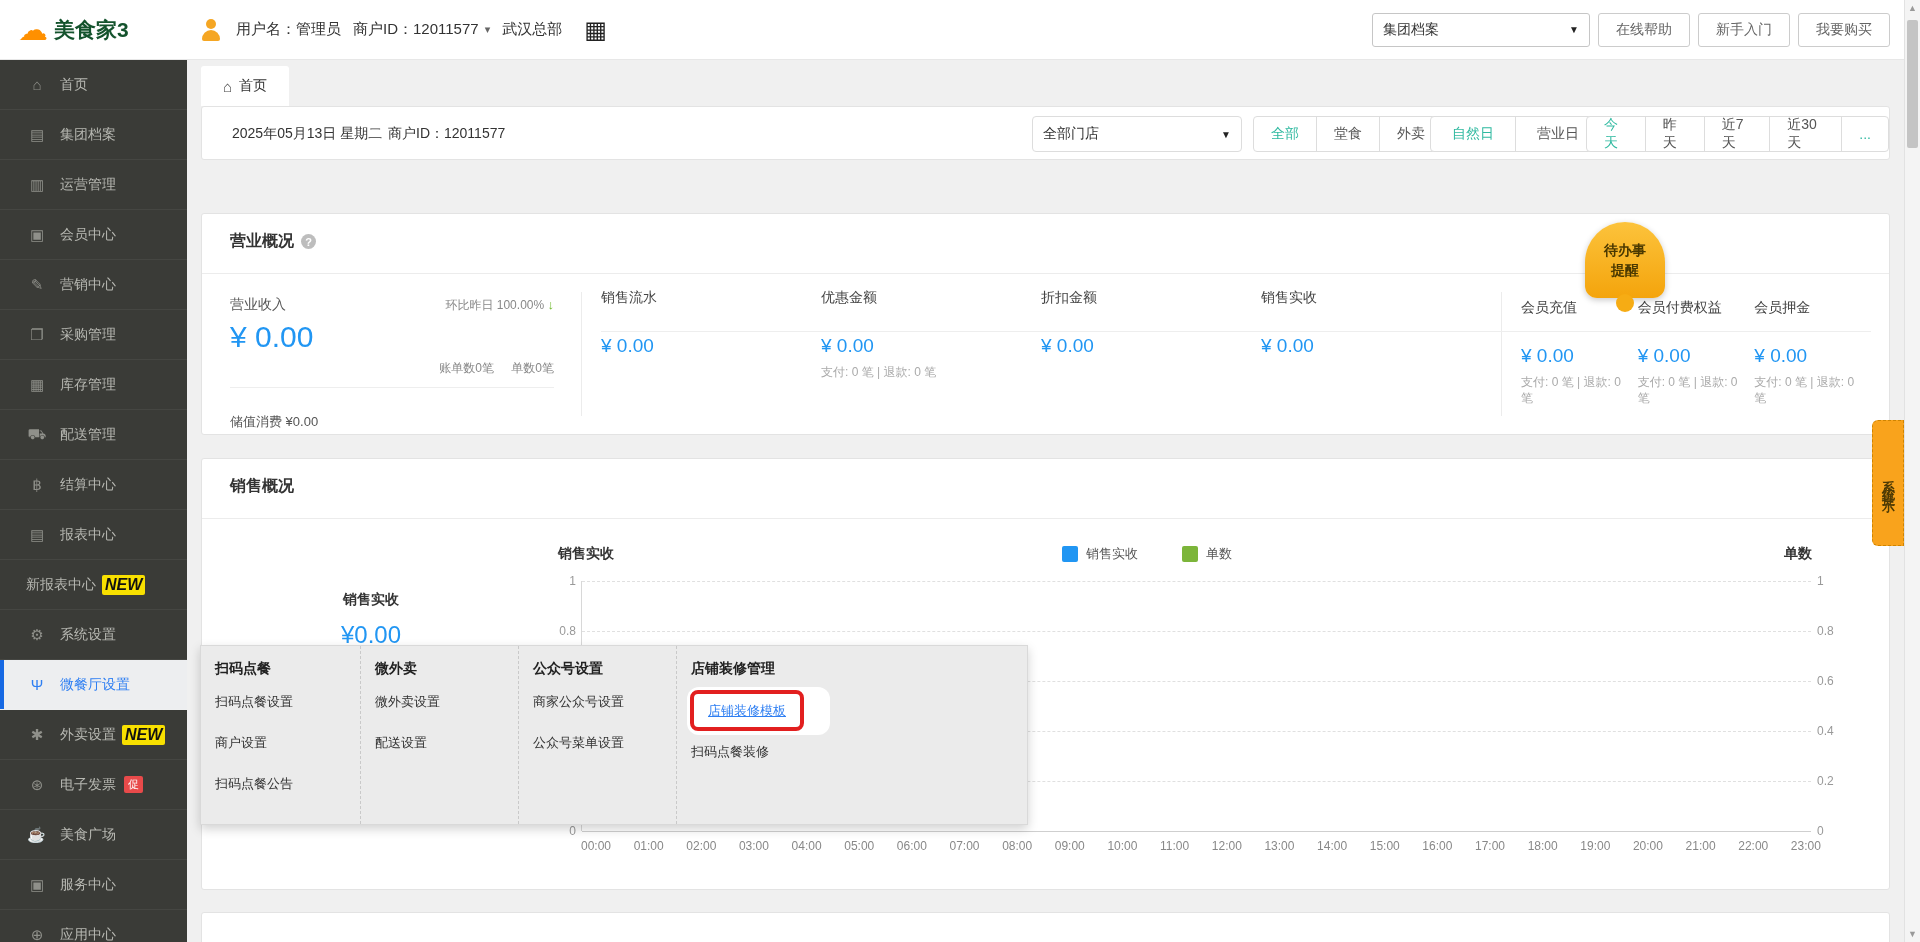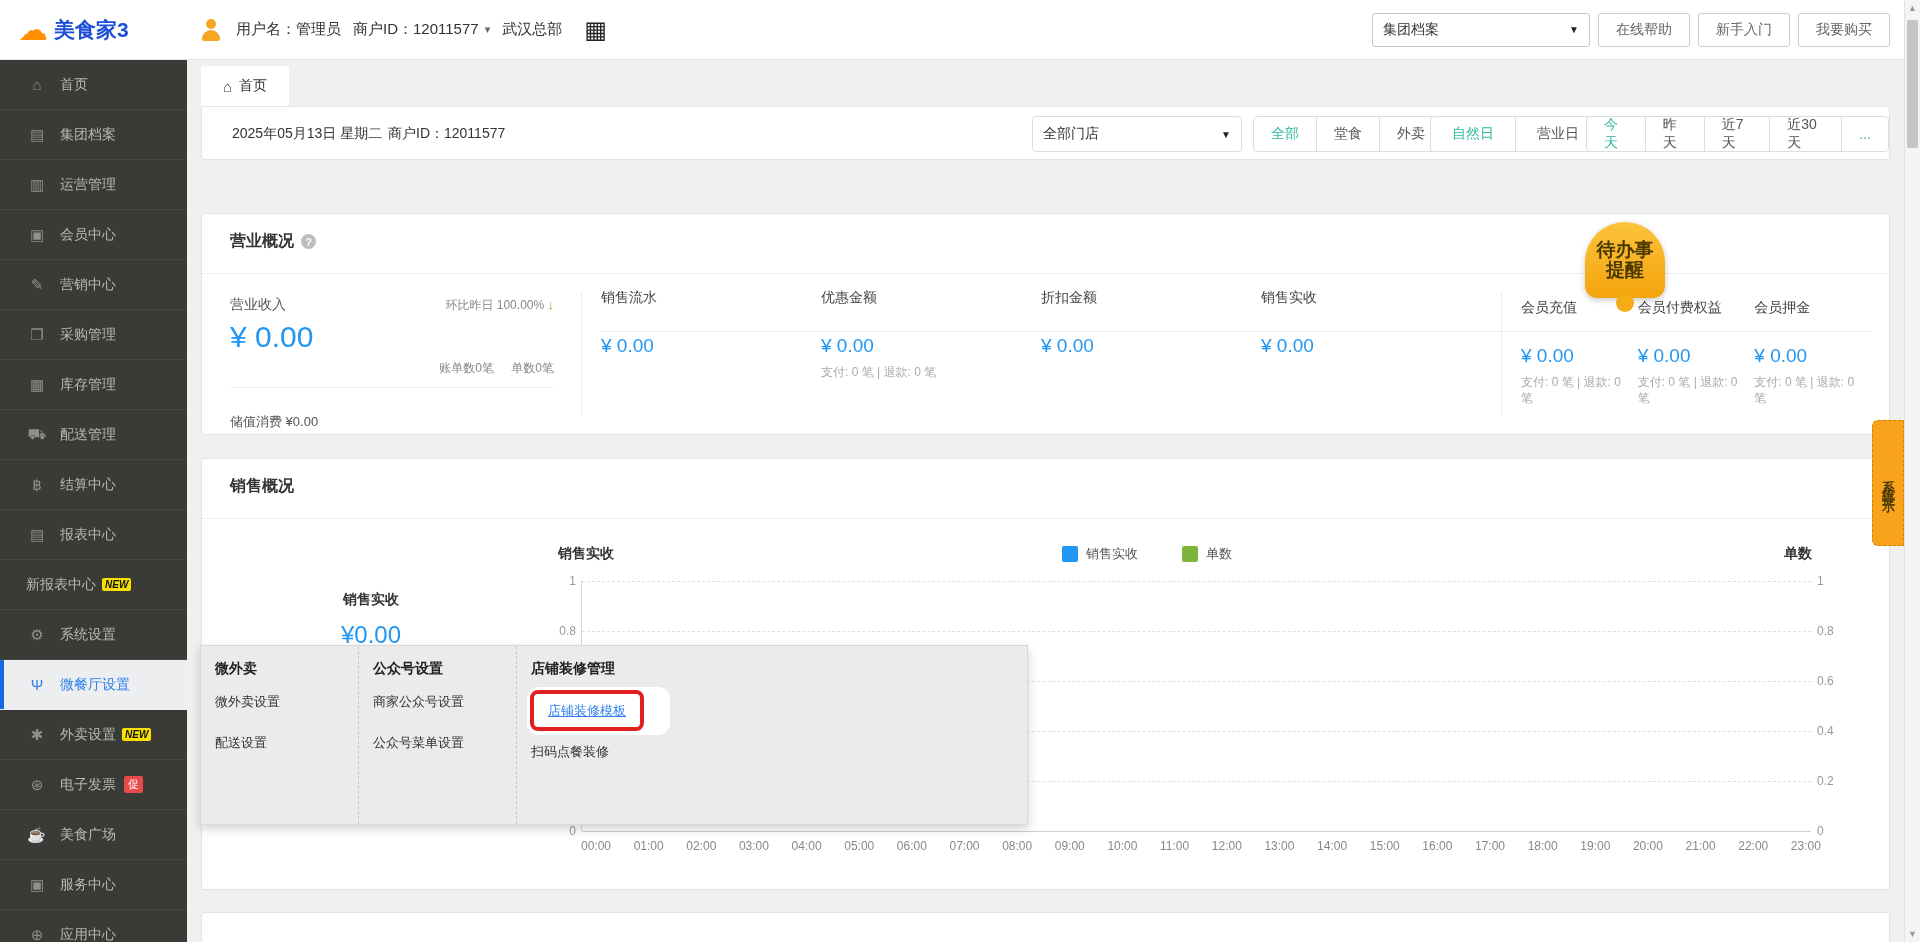--- a/index.html
+++ b/index.html
@@ -3,41 +3,41 @@
 <meta charset="utf-8">
 <style>
   * { margin:0; padding:0; box-sizing:border-box; }
   body { font-family:"Liberation Sans", sans-serif; }
   #root { position:relative; width:1920px; height:942px; background:#f0f0f0; overflow:hidden; font-family:"Liberation Sans", sans-serif; }
 
   
   #header { position:absolute; left:0; top:0; width:1920px; height:60px; background:#fff; border-bottom:1px solid #e7e7e7; display:flex; align-items:center; z-index:30; }
   .logo { display:flex; align-items:center; gap:6px; padding-left:18px; width:200px; }
   .logo .cloud { font-size:30px; color:#ff9000; line-height:1; }
-  .logo .brand { font-size:21px; font-weight:bold; color:#1d4ed8; }
+  .logo .brand { font-size:21px; font-weight:bold; color:#14532d; }
   .hgroup { display:flex; align-items:center; gap:12px; font-size:15px; color:#333; }
   .avatar { position:relative; width:22px; height:22px; margin-right:2px; }
   .avatar::before { content:""; position:absolute; left:6px; top:0; width:10px; height:10px; border-radius:50%; background:#f5a623; }
   .avatar::after { content:""; position:absolute; left:2px; top:11px; width:18px; height:11px; border-radius:9px 9px 2px 2px; background:#f5a623; }
   .chev { font-size:11px; color:#666; margin-left:-6px; }
   .qr { font-size:24px; color:#222; line-height:1; margin-left:10px; }
   #header-right { margin-left:auto; display:flex; align-items:center; gap:8px; padding-right:30px; }
   .select-box { width:218px; height:34px; border:1px solid #c6c6c6; border-radius:3px; background:#fff; display:flex; align-items:center; justify-content:space-between; padding:0 10px; font-size:14px; color:#333; }
   .select-box .caret { font-size:10px; color:#222; }
   .hbtn { height:34px; padding:0 17px; border:1px solid #ccc; border-radius:3px; background:#fff; color:#666; font-size:14px; display:flex; align-items:center; }
 
   
   #sidebar { position:absolute; left:0; top:60px; width:187px; height:882px; background:#3a3b37; overflow:hidden; z-index:20; }
   .side-item { position:relative; height:50px; display:flex; align-items:center; padding-left:26px; border-bottom:1px solid rgba(255,255,255,0.06); color:#b7b8b2; font-size:14px; cursor:pointer; }
   .side-item .icn { width:22px; margin-right:12px; text-align:center; color:#8f908a; font-size:15px; }
   .side-item .lbl { white-space:nowrap; }
   .side-item.active { background:#edeef0; color:#2f7ff2; }
   .side-item.active .icn { color:#2f7ff2; }
   .side-item.active::before { content:""; position:absolute; left:0; top:0; bottom:0; width:4px; background:#1668e3; }
-  .badge-new { margin-left:6px; background:#f8e000; color:#111; font-size:10px; font-weight:bold; font-style:italic; padding:1px 3px; border-radius:2px; }
+  .badge-new { margin-left:6px; background:#f8e000; color:#111; font-size:16px; font-weight:bold; font-style:italic; padding:1px 3px; border-radius:2px; }
   .badge-promo { margin-left:8px; background:#e84a4a; color:#fff; font-size:11px; padding:1px 4px; border-radius:2px; }
 
   
   #main { position:absolute; left:187px; top:60px; width:1717px; height:882px; background:#f0f0f0; overflow:hidden; }
   #home-tab { position:absolute; left:14px; top:6px; width:88px; height:40px; background:#fff; border-radius:3px 3px 0 0; display:flex; align-items:center; justify-content:center; gap:7px; font-size:14px; color:#333; }
   #home-tab .ticn { font-size:15px; color:#444; }
   .card { position:absolute; left:14px; width:1689px; background:#fff; border:1px solid #e3e3e3; border-radius:3px; }
 
   
   #date-card { top:46px; height:54px; }
@@ -103,21 +103,21 @@
   #menu { position:absolute; left:200px; top:645px; width:828px; height:180px; background:#ebebeb; border:1px solid #d9d9d9; box-shadow:0 4px 10px rgba(0,0,0,0.18); display:flex; z-index:40; }
   .mcol { padding:14px 0 0 14px; border-right:1px dashed #c9c9c9; }
   .mcol:last-child { border-right:none; }
   .mhead { font-size:14px; font-weight:bold; color:#222; margin-bottom:15px; white-space:nowrap; }
   .mitem { display:block; font-size:13px; color:#333; margin-bottom:23px; text-decoration:none; white-space:nowrap; cursor:pointer; }
   .hl-wrap { background:#fff; display:inline-block; padding:3px 26px 4px 3px; border-radius:12px; margin:-6px 0 8px -4px; }
   .hl-red { border:4px solid #e21f1f; border-radius:8px; padding:7px 14px; }
   .hl-link { font-size:13px; color:#2f7ff2; text-decoration:underline; white-space:nowrap; cursor:pointer; }
 
   
-  #bell { position:absolute; left:1585px; top:222px; width:80px; height:76px; background:linear-gradient(180deg,#fcc33c,#f4a40c); border-radius:40px 40px 12px 12px; box-shadow:0 2px 6px rgba(0,0,0,0.22); display:flex; flex-direction:column; align-items:center; justify-content:center; color:#4a3800; font-size:19px; font-weight:bold; line-height:20px; z-index:45; cursor:pointer; }
+  #bell { position:absolute; left:1585px; top:222px; width:80px; height:76px; background:linear-gradient(180deg,#fcc33c,#f4a40c); border-radius:40px 40px 12px 12px; box-shadow:0 2px 6px rgba(0,0,0,0.22); display:flex; flex-direction:column; align-items:center; justify-content:center; color:#4a3800; font-size:14px; font-weight:bold; line-height:20px; z-index:45; cursor:pointer; }
   #bell::after { content:""; position:absolute; bottom:-14px; left:31px; width:18px; height:18px; border-radius:50%; background:#f6ac14; }
 
   
   #systab { position:absolute; left:1872px; top:420px; width:32px; height:126px; background:#f9a31c; border:1px dashed #cf8400; border-radius:6px 0 0 6px; display:flex; align-items:center; justify-content:center; writing-mode:vertical-rl; text-orientation:upright; letter-spacing:7px; font-size:13px; font-weight:bold; color:#4d3a05; z-index:60; cursor:pointer; }
 
   
   #scrollbar { position:absolute; right:0; top:0; width:16px; height:942px; background:#f4f4f4; border-left:1px solid #e2e2e2; z-index:70; }
   .sb-arrow { height:16px; text-align:center; font-size:9px; color:#999; line-height:16px; }
   .sb-arrow.down { position:absolute; bottom:0; left:0; right:0; }
   #sb-thumb { position:absolute; top:20px; left:2px; width:11px; height:128px; background:#c4c4c4; border-radius:2px; }
@@ -390,20 +390,26 @@
           <span>21:00</span>
           <span>22:00</span>
           <span>23:00</span>
         </div>
     </div>
 
     <div class="card" id="next-card"></div>
   </div>
 
   <div id="menu">
+      <div class="mcol" style="width: 160px;">
+        <div class="mhead">扫码点餐</div>
+        <a class="mitem">扫码点餐设置</a>
+        <a class="mitem">商户设置</a>
+        <a class="mitem">扫码点餐公告</a>
+      </div>
       <div class="mcol" style="width: 158px;">
         <div class="mhead">微外卖</div>
         <a class="mitem">微外卖设置</a>
         <a class="mitem">配送设置</a>
       </div>
       <div class="mcol" style="width: 158px;">
         <div class="mhead">公众号设置</div>
         <a class="mitem">商家公众号设置</a>
         <a class="mitem">公众号菜单设置</a>
       </div>

